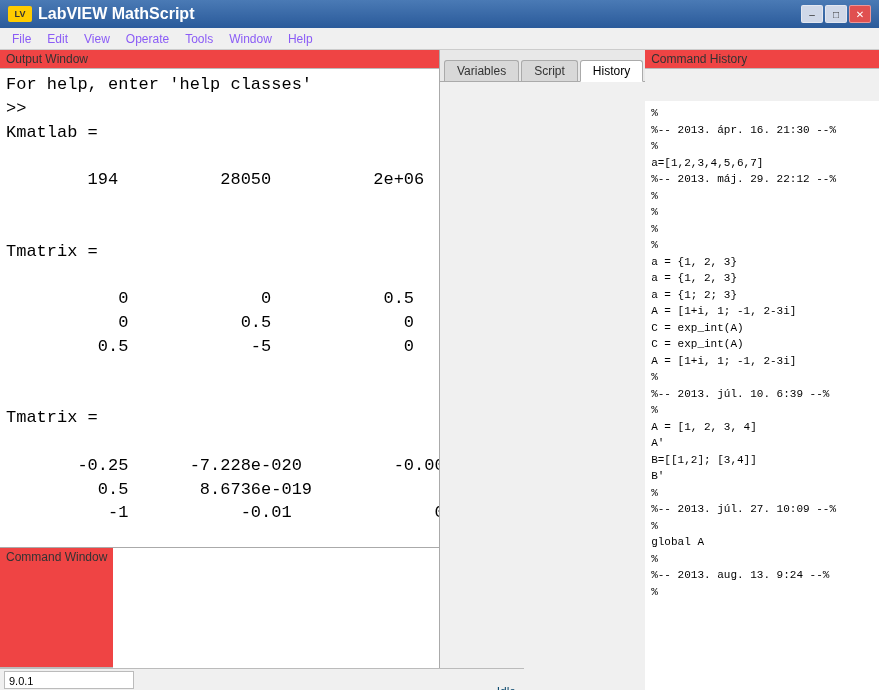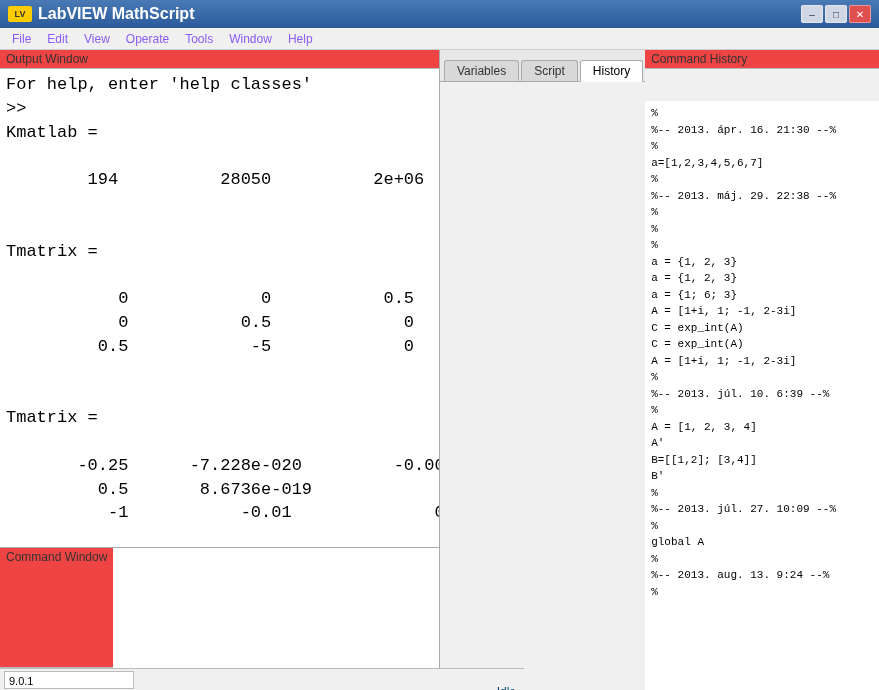--- a/index.html
+++ b/index.html
@@ -292,28 +292,28 @@
         <div class="tab active">History</div>
       </div>
 
     <div id="history-panel">
       <div class="panel-title">Command History</div>
       <div id="history-content">
           <div>%</div>
           <div>%-- 2013. ápr. 16. 21:30 --%</div>
           <div>%</div>
           <div>a=[1,2,3,4,5,6,7]</div>
-          <div>%</div>
-          <div>%-- 2013. máj. 29. 22:38 --%</div>
+          <div>%-- 2013. máj. 29. 22:12 --%</div>
+          <div>%</div>
           <div>%</div>
           <div>%</div>
           <div>%</div>
           <div>a = {1, 2, 3}</div>
           <div>a = {1, 2, 3}</div>
-          <div>a = {1; 6; 3}</div>
+          <div>a = {1; 2; 3}</div>
           <div>A = [1+i, 1; -1, 2-3i]</div>
           <div>C = exp_int(A)</div>
           <div>C = exp_int(A)</div>
           <div>A = [1+i, 1; -1, 2-3i]</div>
           <div>%</div>
           <div>%-- 2013. júl. 10. 6:39 --%</div>
           <div>%</div>
           <div>A = [1, 2, 3, 4]</div>
           <div>A'</div>
           <div>B=[[1,2]; [3,4]]</div>

